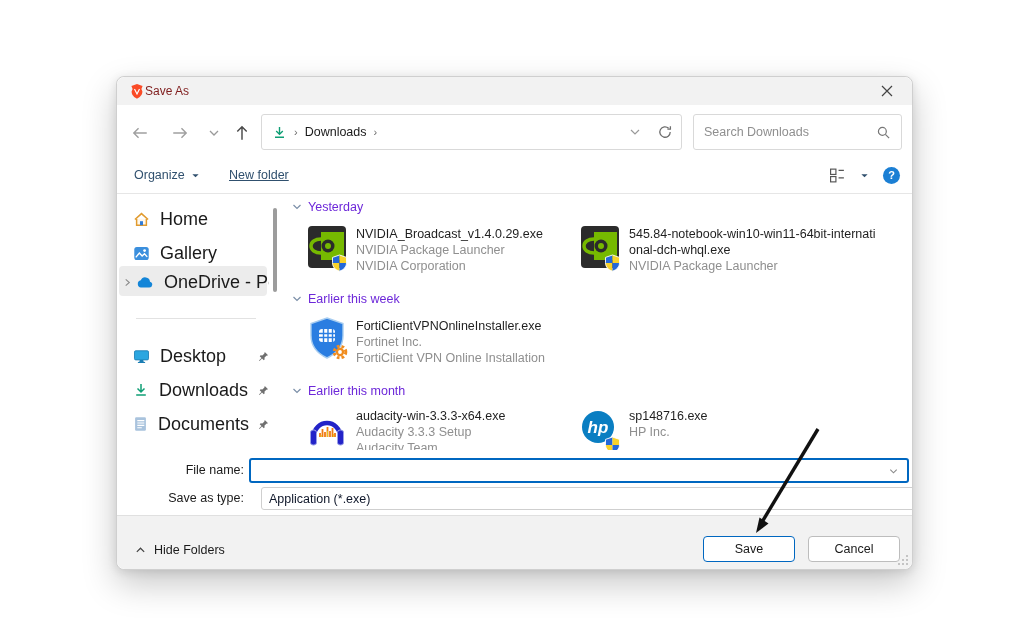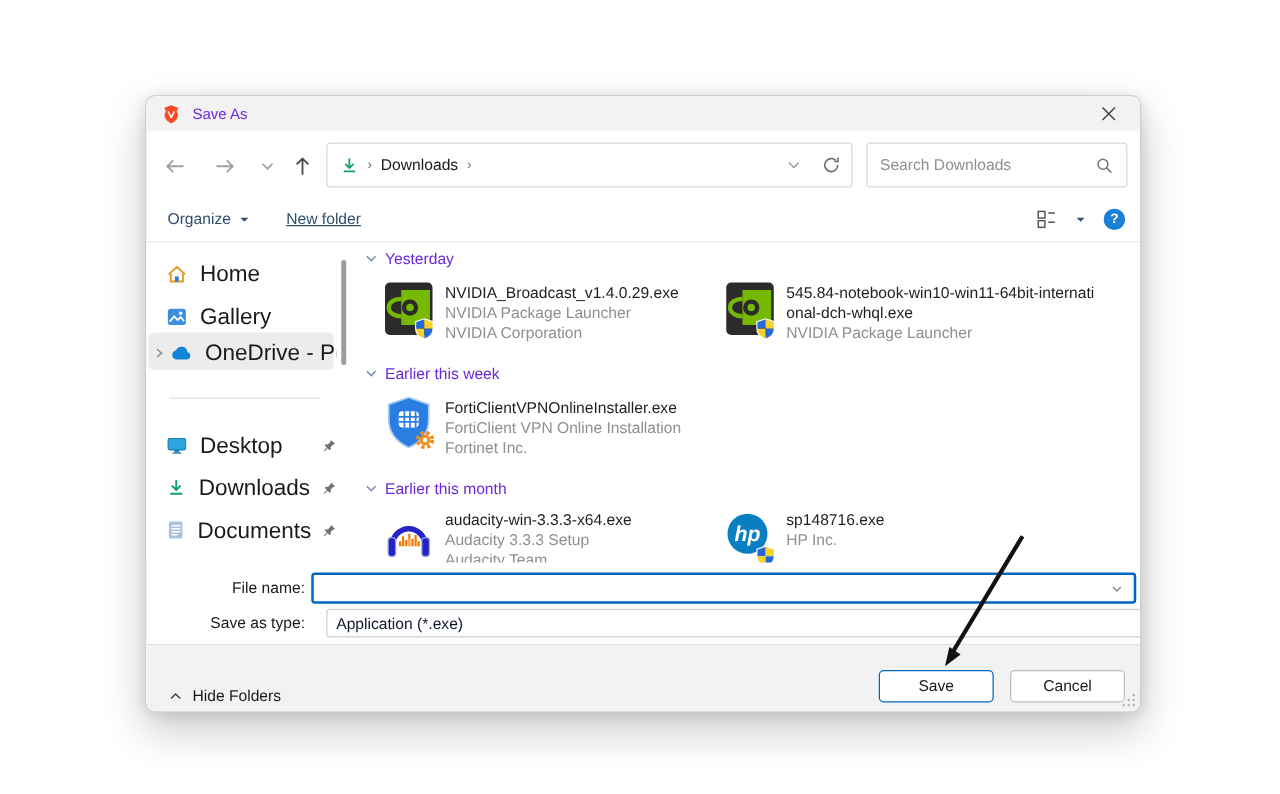--- a/index.html
+++ b/index.html
@@ -7,21 +7,21 @@
     font-family:"Liberation Sans","DejaVu Sans",sans-serif; }
   .stage { position:relative; width:1024px; height:635px; }
 
   .dialog { position:absolute; left:116px; top:76px; width:797px; height:494px;
     background:#ffffff; border:1px solid #cfcfcf; border-radius:8px;
     box-shadow:0 14px 34px rgba(0,0,0,.22), 0 2px 10px rgba(0,0,0,.10); overflow:hidden; }
 
   
   .titlebar { position:absolute; left:0; top:0; width:100%; height:28px; background:#f2f2f2;
     display:flex; align-items:center; padding:0 12px; border-radius:8px 8px 0 0; }
-  .titlebar .ttl { font-size:12px; color:#6d28d9; margin-left:9px; }
+  .titlebar .ttl { font-size:12px; color:#7f1d1d; }
   .close-btn { position:absolute; right:8px; top:0; width:34px; height:28px; display:flex;
     align-items:center; justify-content:center; }
 
   
   .navbtn { position:absolute; top:45px; width:22px; height:22px; display:flex; align-items:center; justify-content:center; }
   .addrbox, .searchbox { position:absolute; top:37px; height:36px; background:#fff;
     border:1px solid #d9d9d9; border-radius:3px; display:flex; align-items:center; }
   .addrbox { left:144px; width:421px; padding:0 10px; }
   .searchbox { left:576px; width:209px; padding:0 10px; }
   .crumb-sep { color:#6b6b6b; font-size:11px; margin:0 7px; }
@@ -61,21 +61,21 @@
   .fn-input { position:absolute; left:132px; top:381px; width:660px; height:25px; background:#fff;
     border:2px solid #0067c0; border-radius:3px; display:flex; align-items:center; padding:0 6px; }
   .fn-input .sel { background:#0078d7; color:#fff; font-size:12.5px; padding:1px 2px; }
   .st-input { position:absolute; left:144px; top:410px; width:764px; height:23px; background:#fff;
     border:1px solid #cfcfcf; border-radius:3px; display:flex; align-items:center; padding:0 7px; font-size:12.5px; color:#0f172a; }
   .dd-chev { position:absolute; right:8px; top:50%; transform:translateY(-50%); }
 
   
   .footer { position:absolute; left:0; bottom:0; width:100%; height:54px; background:#f2f2f2;
     border-top:1px solid #e0e0e0; border-radius:0 0 8px 8px; }
-  .hide-folders { position:absolute; left:18px; top:34px; display:flex; align-items:center; gap:8px;
+  .hide-folders { position:absolute; left:18px; top:27px; display:flex; align-items:center; gap:8px;
     font-size:12.5px; color:#1a1a1a; }
   .btn { position:absolute; top:20px; height:26px; width:92px; background:#fff; border-radius:4px;
     font-size:12.5px; color:#1a1a1a; display:flex; align-items:center; justify-content:center; }
   .btn-save { left:586px; border:1.5px solid #0067c0; }
   .btn-cancel { left:691px; border:1px solid #bdbdbd; }
   .grip { position:absolute; right:3px; bottom:3px; }
 
   .annot { position:absolute; left:0; top:0; width:1024px; height:635px; pointer-events:none; z-index:60; }
 </style>
 </head>
@@ -316,22 +316,22 @@
             <rect x="13" y="13" width="16" height="13" rx="3" fill="#fff"></rect>
             <path d="M17.5 13v13M22 13v13M26.5 13v13M13 17.5h16M13 21.5h16" stroke="#2a7de1" stroke-width="1.4"></path>
             <g transform="translate(27,29)">
               <circle cx="7" cy="7" r="5.8" fill="none" stroke="#f08c1e" stroke-width="3" stroke-dasharray="2.6 2.1"></circle>
               <circle cx="7" cy="7" r="4.2" fill="#f08c1e"></circle>
               <circle cx="7" cy="7" r="1.9" fill="#fff"></circle>
             </g>
           </svg>
           <div class="ftext">
             <div class="fname">FortiClientVPNOnlineInstaller.exe</div>
+            <div class="fline">Fortinet Inc.</div>
             <div class="fline">FortiClient VPN Online Installation</div>
-            <div class="fline">Fortinet Inc.</div>
           </div>
         </div>
 
         <div class="grp-hdr" style="left:6px; top:190px;">
           <svg width="10" height="10" viewBox="0 0 10 10">
             <path d="M1.5 3 5 6.5 8.5 3" stroke="#7b8fa8" stroke-width="1.2" fill="none"></path>
           </svg>
           <span>Earlier this month</span>
         </div>
 

